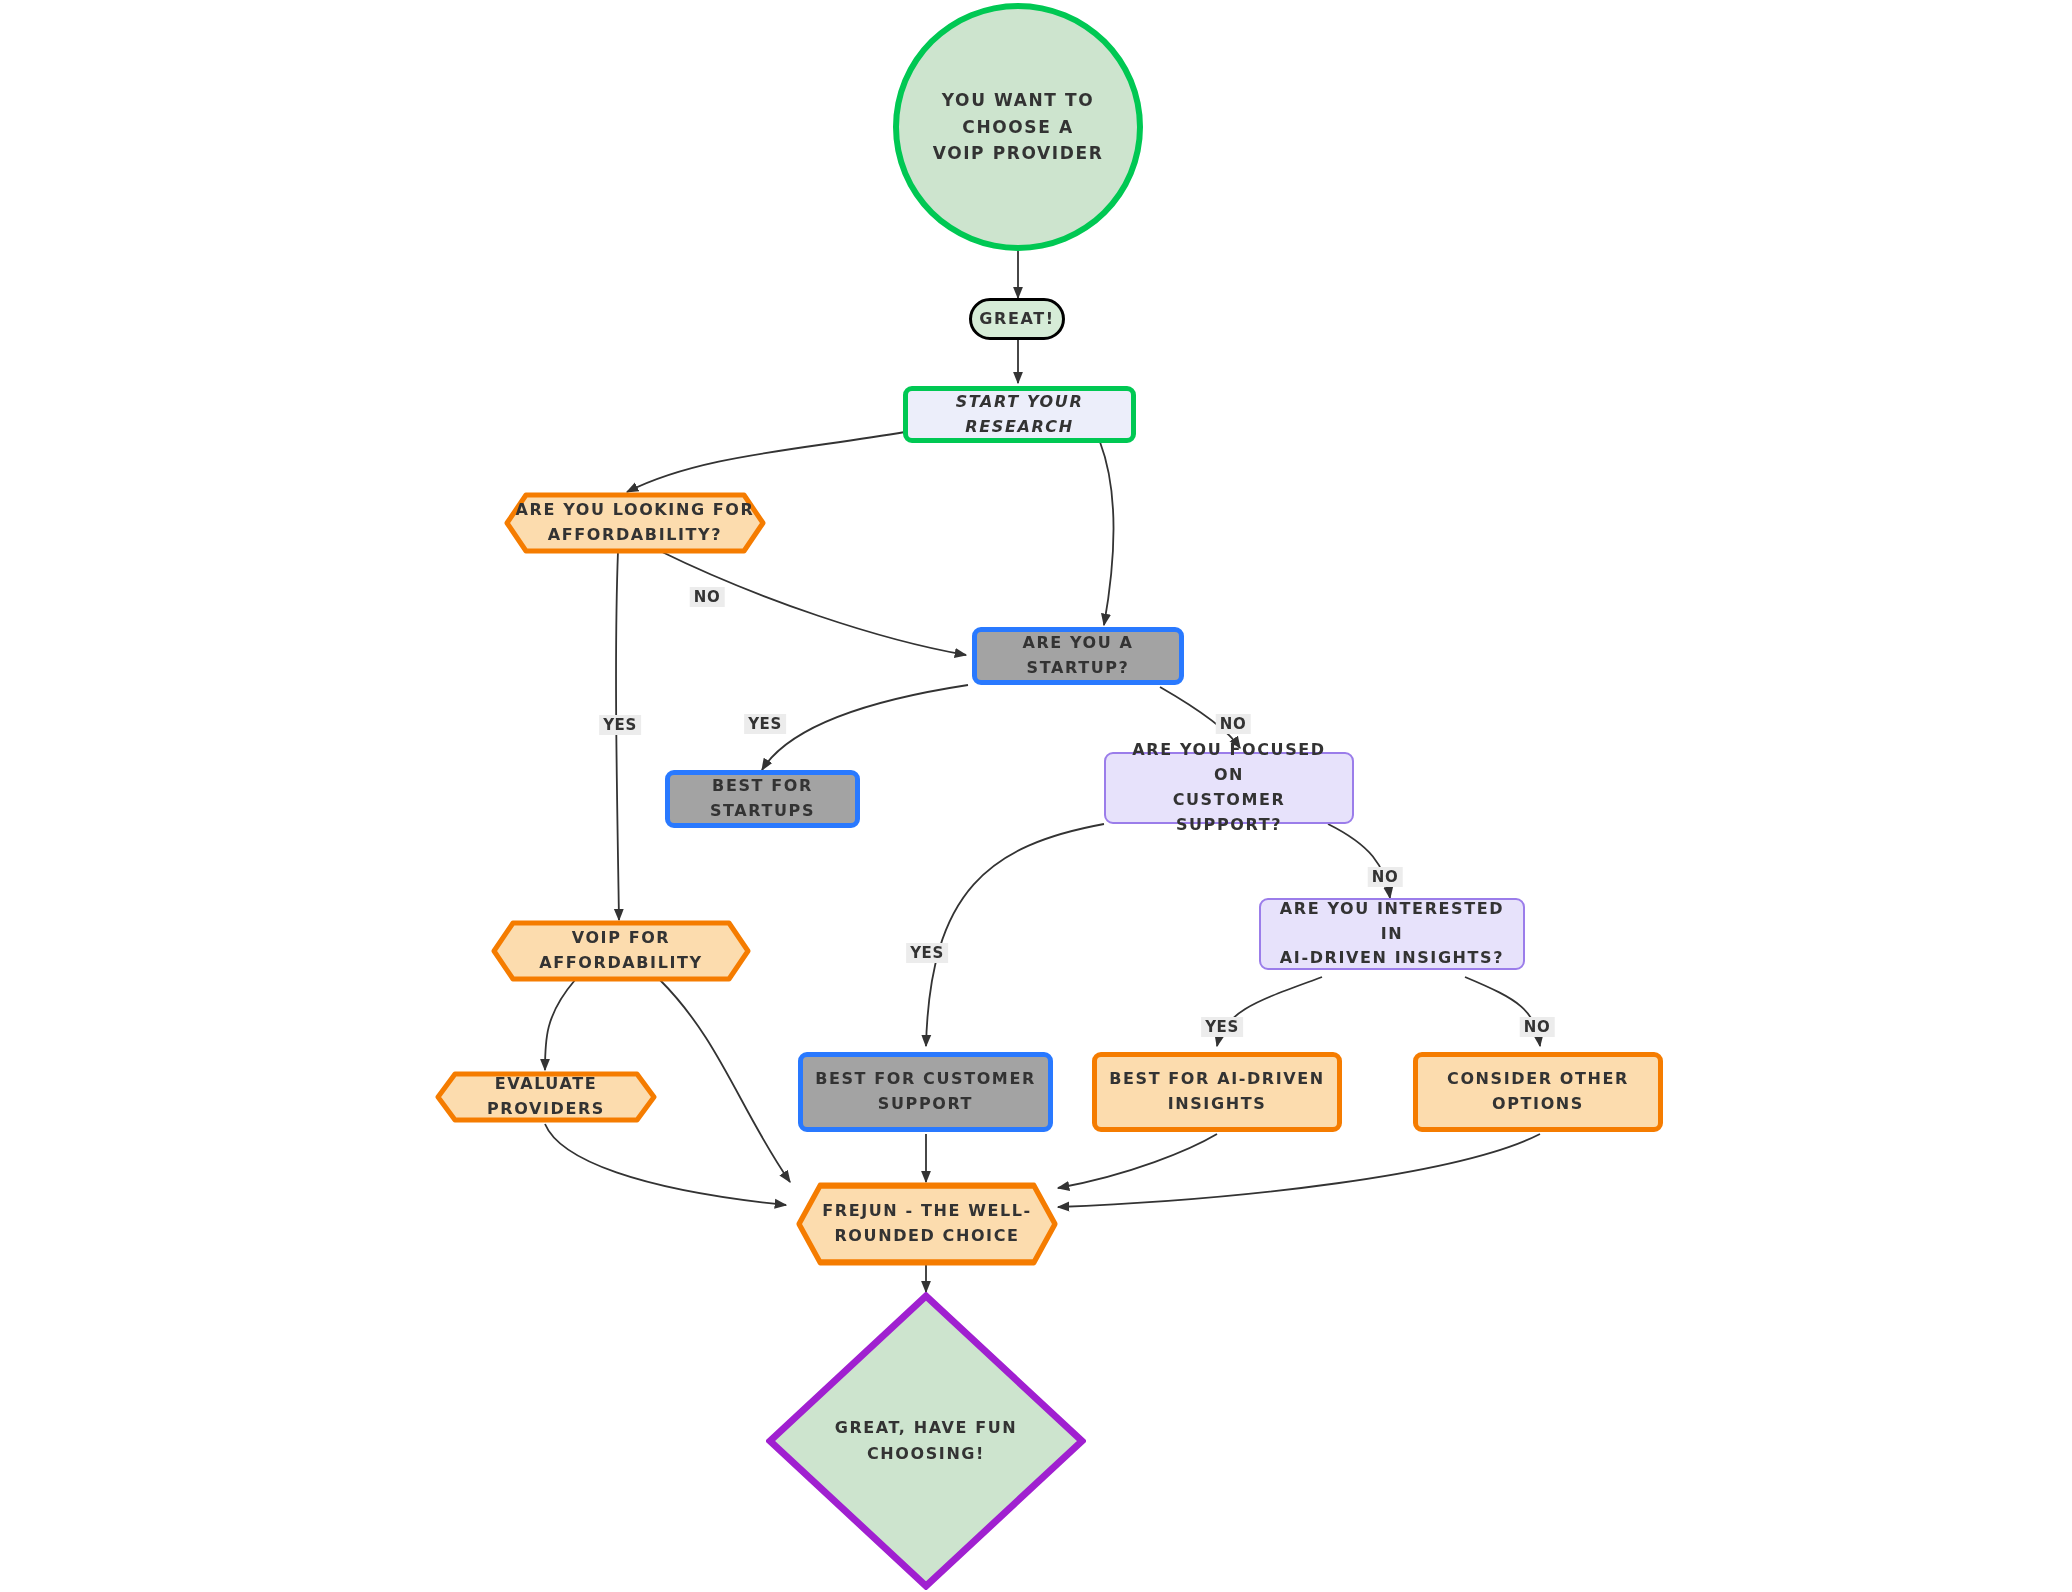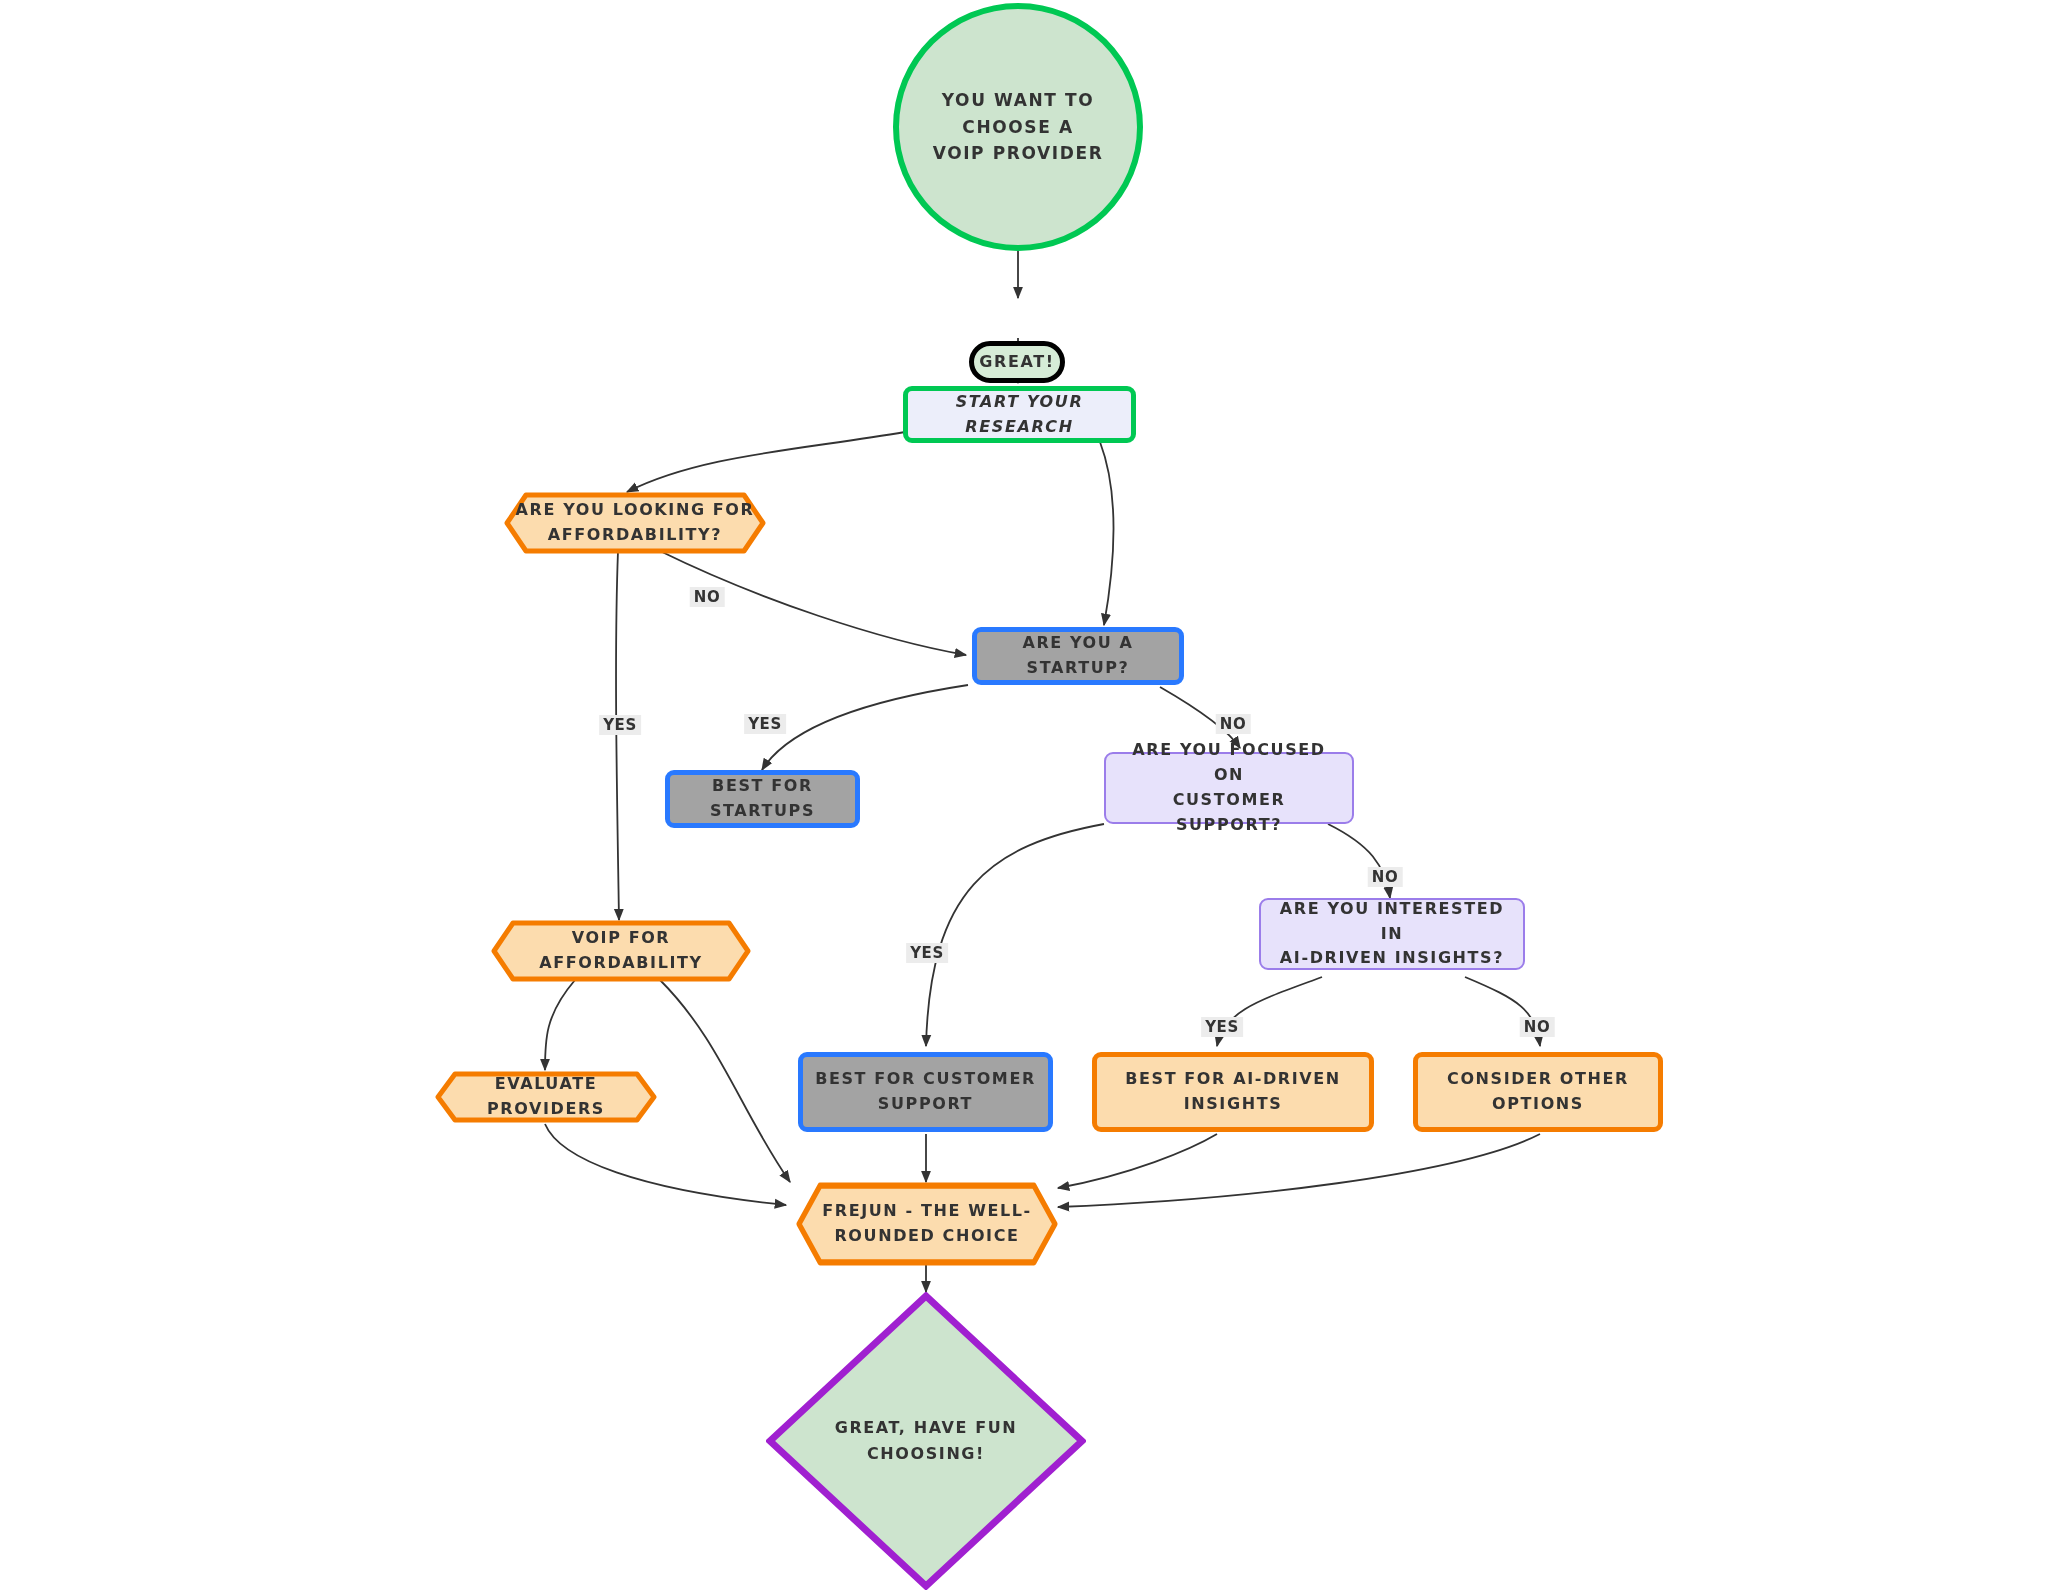--- a/index.html
+++ b/index.html
@@ -49,22 +49,21 @@
 
   
   .shape-circle {
     border-radius: 50%;
     background: #cde4ce;
     border: 6px solid #00c853;
   }
   .shape-stadium {
     border-radius: 999px;
     background: #d6ecd7;
-    border: 5px solid #000000;
-    margin-top: 43px;
+    border: 3px solid #000000;
   }
   .rect-green {
     border-radius: 9px;
     background: #eceefa;
     border: 5px solid #00c853;
     font-style: italic;
   }
   .rect-blue {
     border-radius: 9px;
     background: #a3a3a3;
@@ -250,21 +249,21 @@
       <polygon points="20,3 202,3 219,26 202,49 20,49 3,26" fill="#fcdcae" stroke="#f57c00" stroke-width="5" stroke-linejoin="round"></polygon>
     </svg>
     <span class="label">EVALUATE PROVIDERS</span>
   </div>
 
   <div class="node rect-blue fs-16" style="left:798px; top:1052px; width:255px; height:80px;">
     <span class="label">BEST FOR CUSTOMER
 SUPPORT</span>
   </div>
 
-  <div class="node rect-orange fs-16" style="left:1092px; top:1052px; width:282px; height:80px;">
+  <div class="node rect-orange fs-16" style="left:1092px; top:1052px; width:250px; height:80px;">
     <span class="label">BEST FOR AI-DRIVEN
 INSIGHTS</span>
   </div>
 
   <div class="node rect-orange fs-16" style="left:1413px; top:1052px; width:250px; height:80px;">
     <span class="label">CONSIDER OTHER
 OPTIONS</span>
   </div>
 
   <div class="hex-wrap fs-16" style="left:796px; top:1182px; width:262px; height:84px;">

